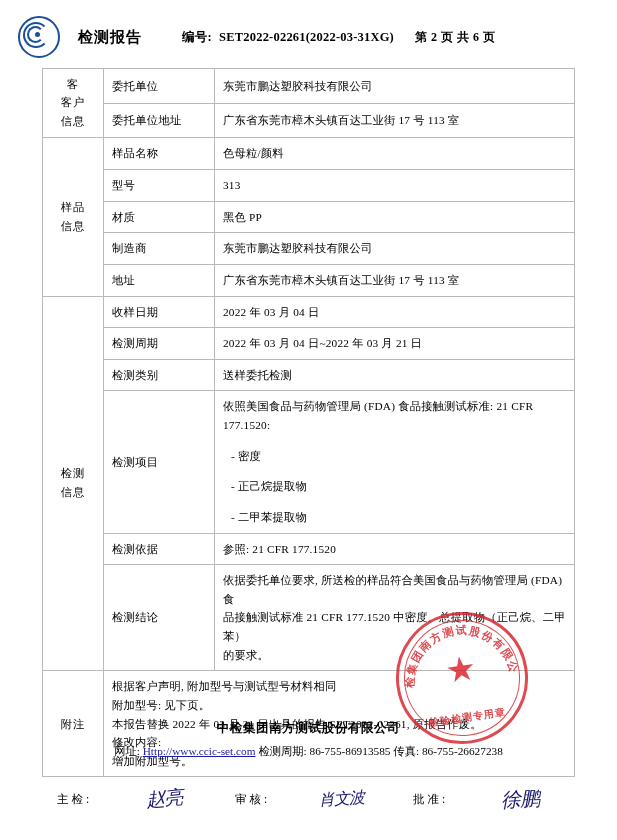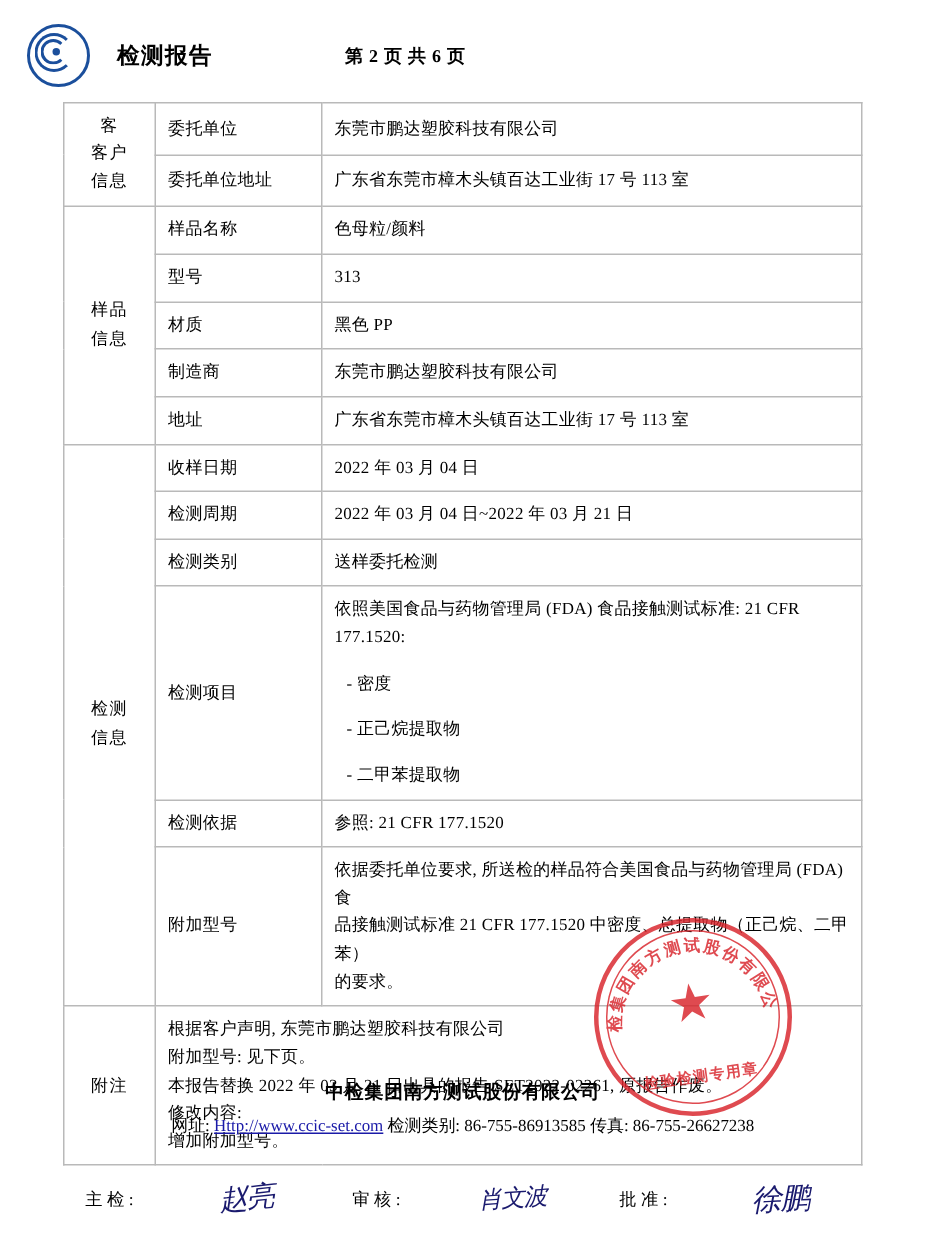--- a/index.html
+++ b/index.html
@@ -75,21 +75,21 @@
   }
   .hdr-num {
     font-size: 12.5px;
     font-weight: bold;
     letter-spacing: 0.2px;
   }
   .hdr-num .lbl { margin-right: 4px; }
   .hdr-page {
     font-size: 12px;
     font-weight: bold;
-    margin-left: 48px;
+    margin-left: 21px;
     letter-spacing: 0.5px;
   }
 
   
   table.report {
     border-collapse: collapse;
     width: 533px;
     margin: 0 auto;
     table-layout: fixed;
   }
@@ -236,20 +236,24 @@
 
   <div class="header">
     <div class="logo-wrap">
       <div class="logo">
         <span class="c1"></span>
         <span class="c2"></span>
         <span class="dot"></span>
       </div>
     </div>
     <div class="hdr-title">检测报告</div>
+    <div class="hdr-num">
+      <span class="lbl">编号:</span>
+      <span>SET2022-02261(2022-03-31XG)</span>
+    </div>
     <div class="hdr-page">第 2 页 共 6 页</div>
   </div>
 
   <table class="report">
 
     <tbody>
         <tr>
       <td class="col-cat" rowspan="2">
         <span class="cat-stack">
           <span>客</span>
@@ -323,34 +327,34 @@
         <span class="list-line indent">- 密度</span>
         <span class="list-line indent">- 正己烷提取物</span>
         <span class="list-line indent">- 二甲苯提取物</span>
       </td>
     </tr>
     <tr>
       <td class="col-lbl">检测依据</td>
       <td class="col-val">参照: 21 CFR 177.1520</td>
     </tr>
     <tr>
-      <td class="col-lbl">附加型号</td>
+      <td class="col-lbl">检测结论</td>
       <td class="col-val">
         <span class="list-line">依据委托单位要求, 所送检的样品符合美国食品与药物管理局 (FDA) 食</span>
         <span class="list-line">品接触测试标准 21 CFR 177.1520 中密度、总提取物（正己烷、二甲苯）</span>
         <span class="list-line">的要求。</span>
       </td>
     </tr>
 
     <tr>
       <td class="col-cat">
         <div>附注</div>
       </td>
       <td class="col-val" colspan="2">
-        <span class="list-line">根据客户声明, 东莞市鹏达塑胶科技有限公司</span>
+        <span class="list-line">根据客户声明, 附加型号与测试型号材料相同</span>
         <span class="list-line">附加型号: 见下页。</span>
         <span class="list-line">本报告替换 2022 年 03 月 21 日出具的报告 SET2022-02261, 原报告作废。</span>
         <span class="list-line">修改内容:</span>
         <span class="list-line">增加附加型号。</span>
       </td>
     </tr>
   </tbody>
     </table>
 
   <table class="sig-table">
@@ -384,20 +388,20 @@
     </svg>
     <div class="star">★</div>
     <div class="bottom-text">检验检测专用章</div>
   </div>
 
   <div class="footer">
     <div class="company">中检集团南方测试股份有限公司</div>
     <div>
       <span>网址:</span>
       <a href="#">Http://www.ccic-set.com</a>
-      <span>检测类别:</span>
+      <span>检测周期:</span>
       <span>86-755-86913585</span>
       <span>传真:</span>
       <span>86-755-26627238</span>
     </div>
   </div>
 
 </div>
 
 </body></html>

